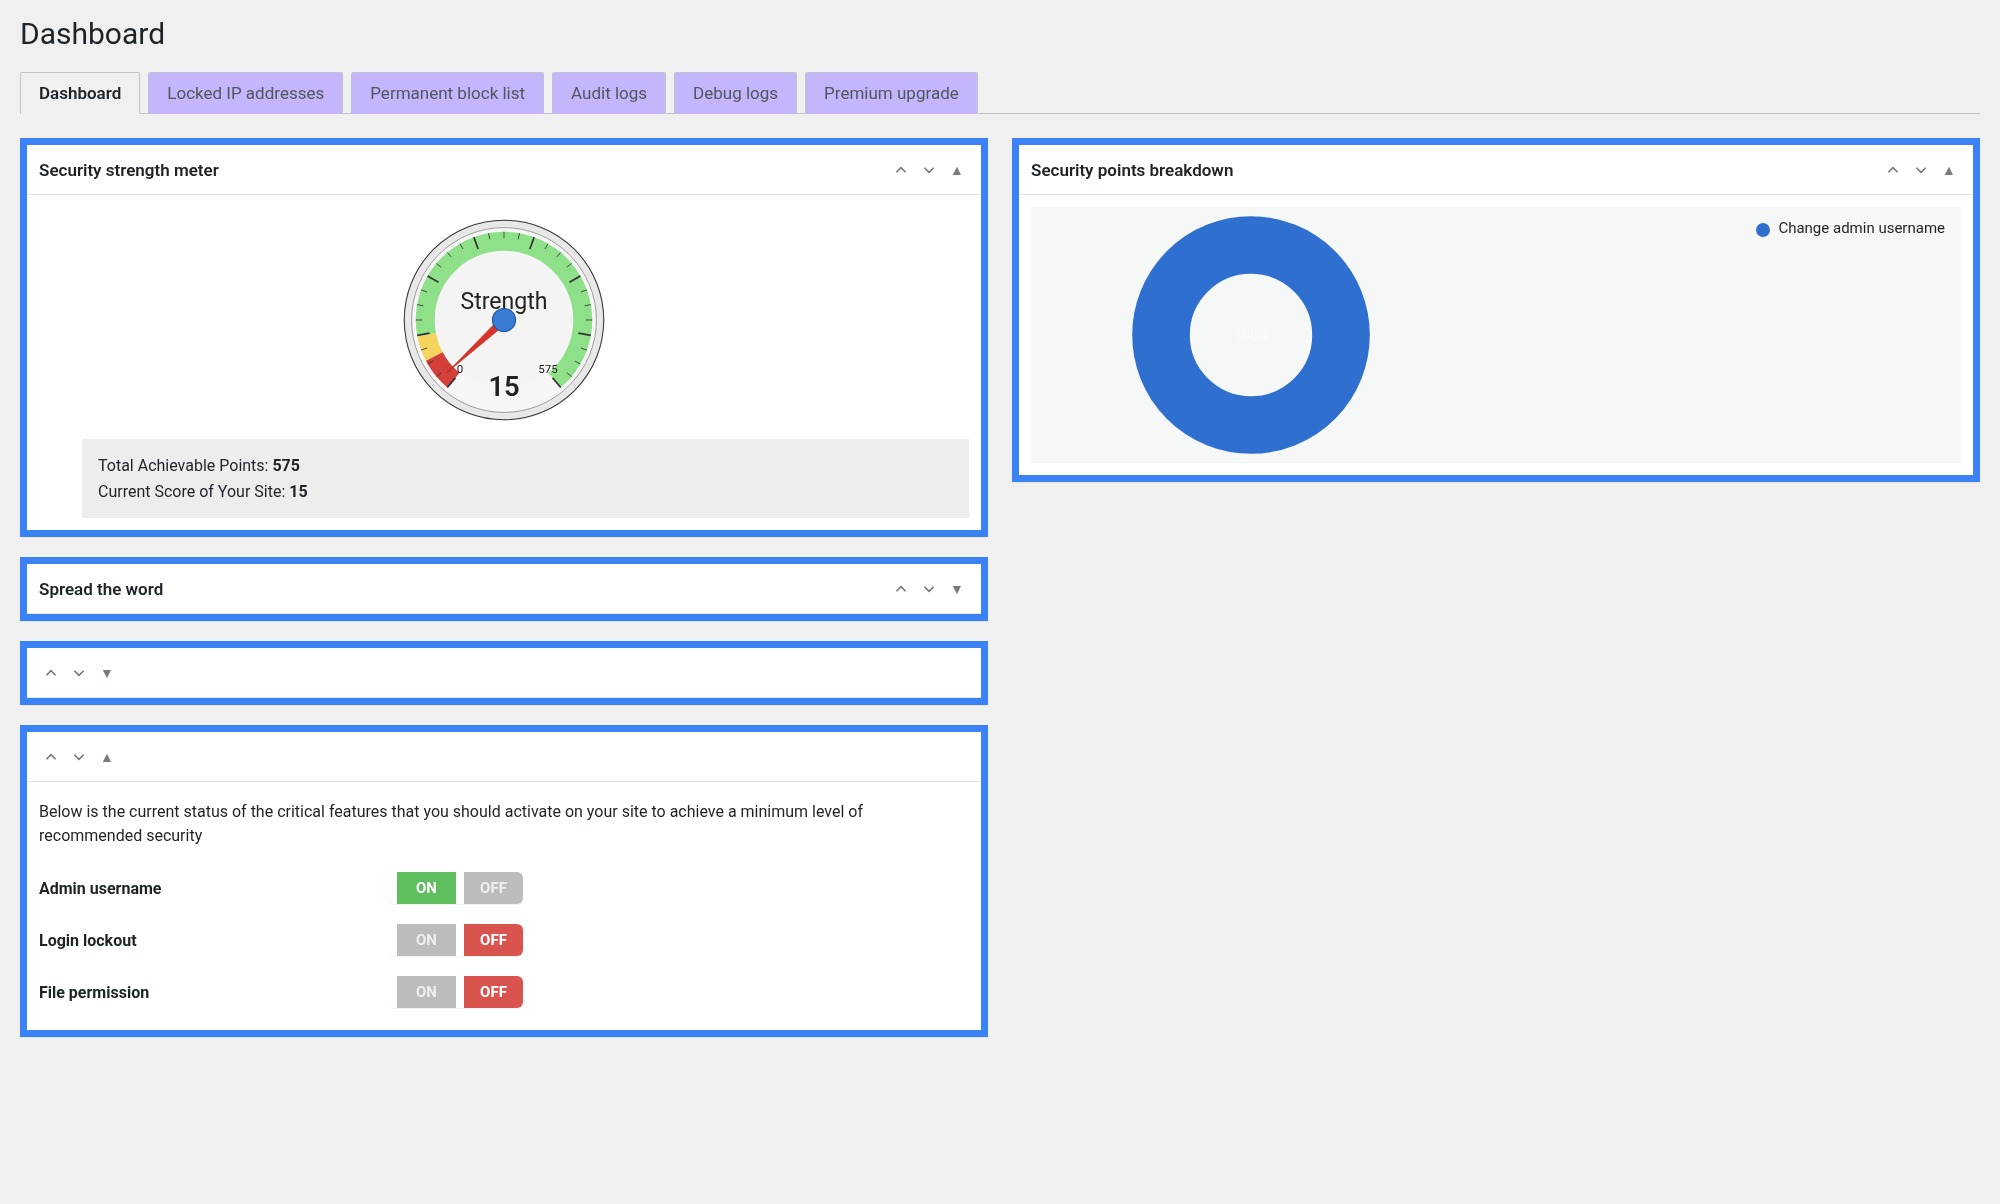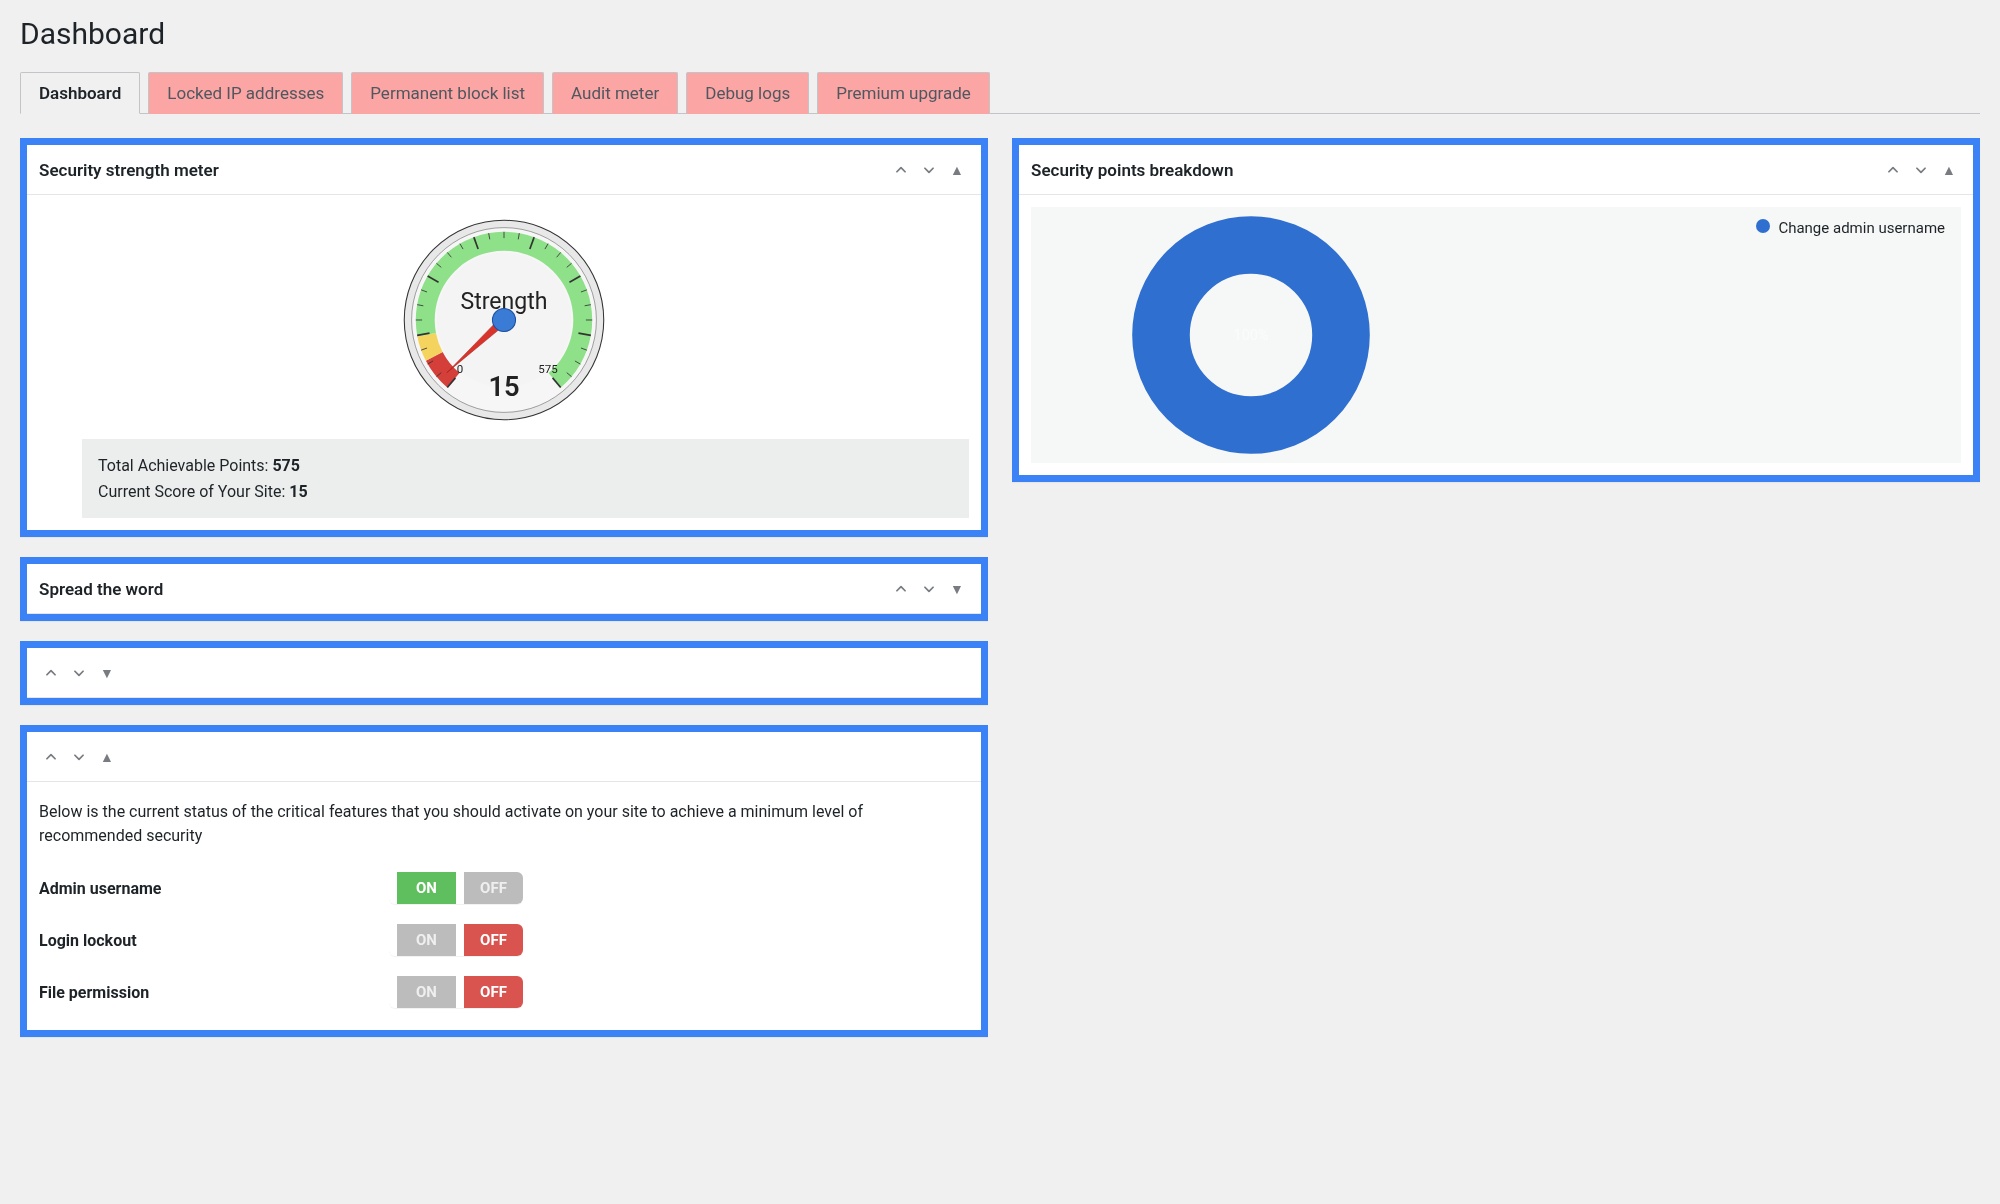--- a/index.html
+++ b/index.html
@@ -18,21 +18,21 @@
   }
   .tabs {
     border-bottom: 1px solid #c3c4c7;
     display: flex;
     gap: 8px;
     margin-bottom: 24px;
   }
   .tab {
     display: inline-block;
     padding: 10px 18px;
-    background: #fca5a5;
+    background: #c4b5fd;
     border: 1px solid #c3c4c7;
     border-bottom: none;
     font-size: 17px;
     color: #50575e;
     cursor: pointer;
     position: relative;
     top: 1px;
     border-radius: 2px 2px 0 0;
   }
   .tab.active {
@@ -86,21 +86,21 @@
     padding: 8px 10px 8px 10px;
     display: flex;
     position: relative;
   }
   .donut-svg-wrap { flex: 0 0 auto; width: 420px; display:flex; justify-content:center; }
   .legend {
     position: absolute;
     right: 16px;
     top: 12px;
     display: flex;
-    align-items: flex-start;
+    align-items: flex-end;
     gap: 8px;
     font-size: 15px;
   }
   .legend-dot {
     width: 14px; height: 14px; border-radius: 50%; display:inline-block;
   }
 
   .critical-desc {
     font-size: 16px;
     color: #1d2327;
@@ -143,21 +143,21 @@
 </style>
 </head>
 <body>
 
 <h1>Dashboard</h1>
 
 <div class="tabs" id="tabs">
     <div class="tab active">Dashboard</div>
     <div class="tab">Locked IP addresses</div>
     <div class="tab">Permanent block list</div>
-    <div class="tab">Audit meter</div>
+    <div class="tab">Audit logs</div>
     <div class="tab">Debug logs</div>
     <div class="tab">Premium upgrade</div>
   </div>
 
 <div class="columns">
 
   <div class="col">
 
     <div class="postbox">
       <div class="postbox-header">

